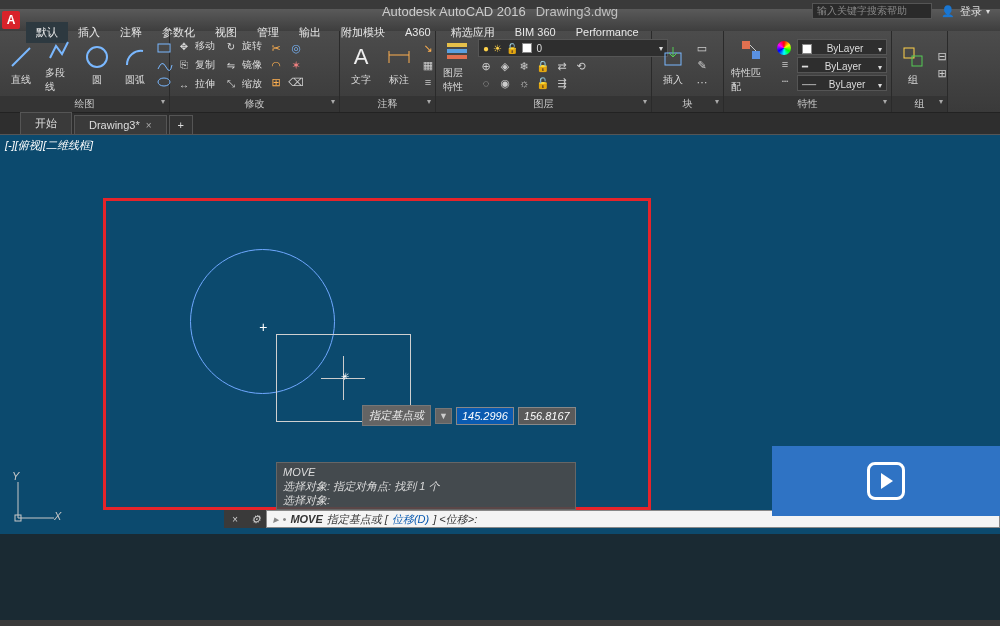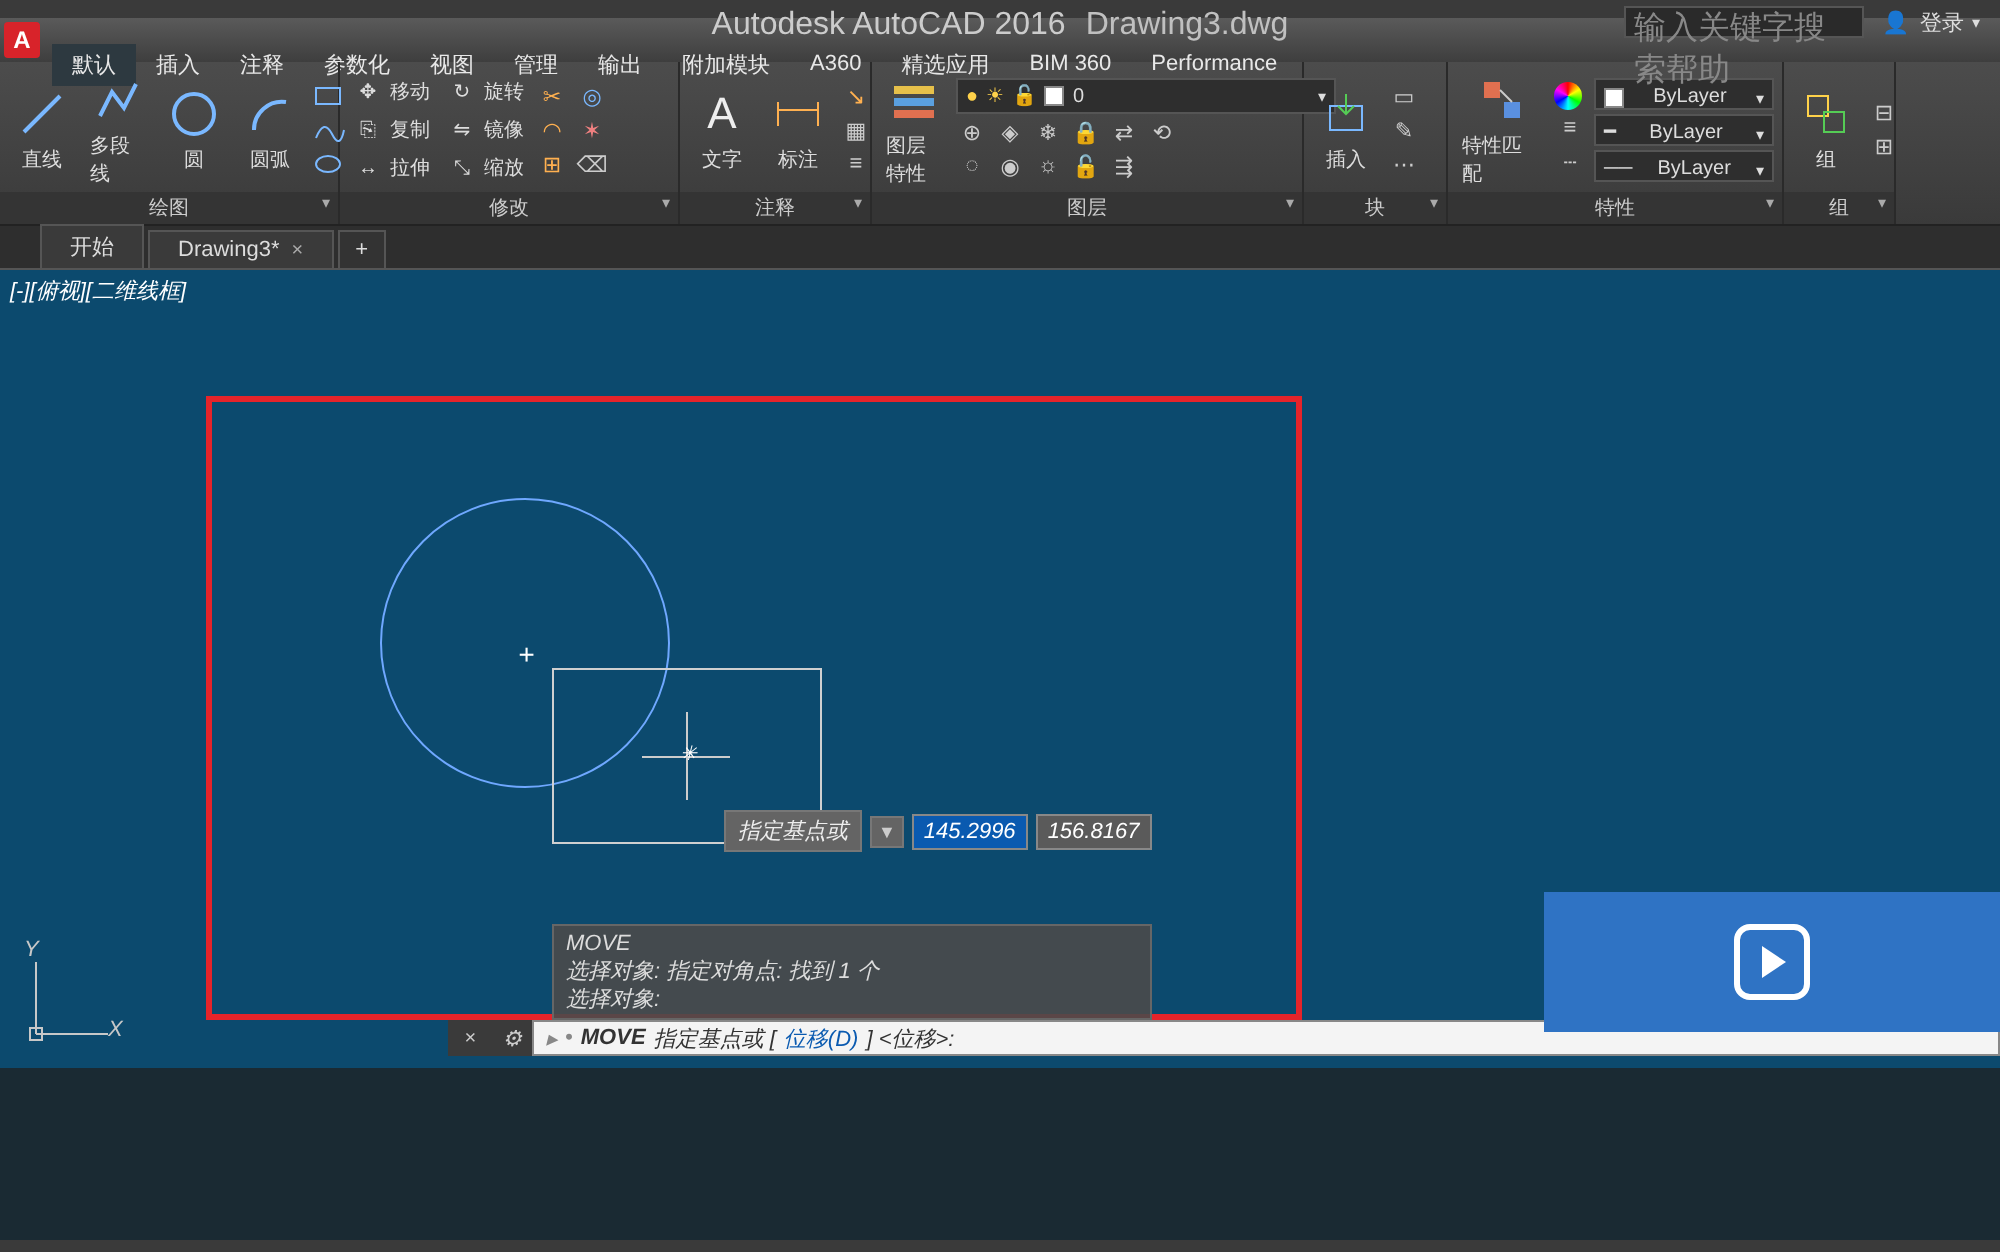--- a/index.html
+++ b/index.html
@@ -6,23 +6,23 @@
 body { width: 1000px; height: 626px; background: #1a2a33; overflow: hidden; position: relative; font-size: 11px; color: #ccc; }
 
 
 .title-bar { height: 9px; background: #3a3a3a; position: relative; }
 
 
 .menu-bar { height: 22px; background: linear-gradient(#5a5a5a, #3e3e3e); display: flex; align-items: center; padding-left: 2px; }
 .app-logo { width: 18px; height: 18px; background: #d8232a; border-radius: 2px; margin-right: 6px; display:flex; align-items:center; justify-content:center; color:#fff; font-weight:bold; font-size:12px;}
 .menu-item { padding: 3px 10px; color: #e8e8e8; font-size: 11px; cursor: default; margin-top: 24px; }
 .menu-item.active { background: #2d3940; }
-.title-center { position: absolute; left: 50%; top: 0; transform: translateX(-50%); color: #d8d8d8; font-size: 16px; pointer-events: none; display:flex; gap:10px; align-items:flex-end; height:22px;}
+.title-center { position: absolute; left: 50%; top: 0; transform: translateX(-50%); color: #d8d8d8; font-size: 13px; pointer-events: none; display:flex; gap:10px; align-items:center; height:22px;}
 .search-qat { position:absolute; right:10px; top:0; height:22px; display:flex; align-items:center; gap:8px;}
-.search-box-top { width:120px; height:16px; background:#2a2a2a; border:1px solid #555; font-size:16px; color:#888; padding:0 4px;}
+.search-box-top { width:120px; height:16px; background:#2a2a2a; border:1px solid #555; font-size:10px; color:#888; padding:0 4px;}
 .login-area { display:flex; align-items:center; gap:4px; color:#ddd; font-size:11px;}
 
 
 .ribbon { height: 82px; background: linear-gradient(#4c4c4c, #3a3a3a); display: flex; border-bottom: 1px solid #222; }
 .ribbon-panel { border-right: 1px solid #2a2a2a; display: flex; flex-direction: column; padding: 3px 4px 0 4px; flex-shrink:0; }
 .panel-body { flex: 1; display: flex; align-items: center; gap: 4px; }
 .panel-title { text-align: center; font-size: 10px; color: #ccc; background: #343434; margin: 0 -4px; padding: 1px 0; position:relative;}
 .panel-title .dd { position:absolute; right:4px; top:1px; font-size:8px; color:#aaa;}
 .big-btn { display: flex; flex-direction: column; align-items: center; gap: 2px; padding: 2px 3px; color: #ddd; font-size: 10px; min-width:34px; }
 .big-btn .ico { width: 28px; height: 28px; display:flex; align-items:center; justify-content:center; }

